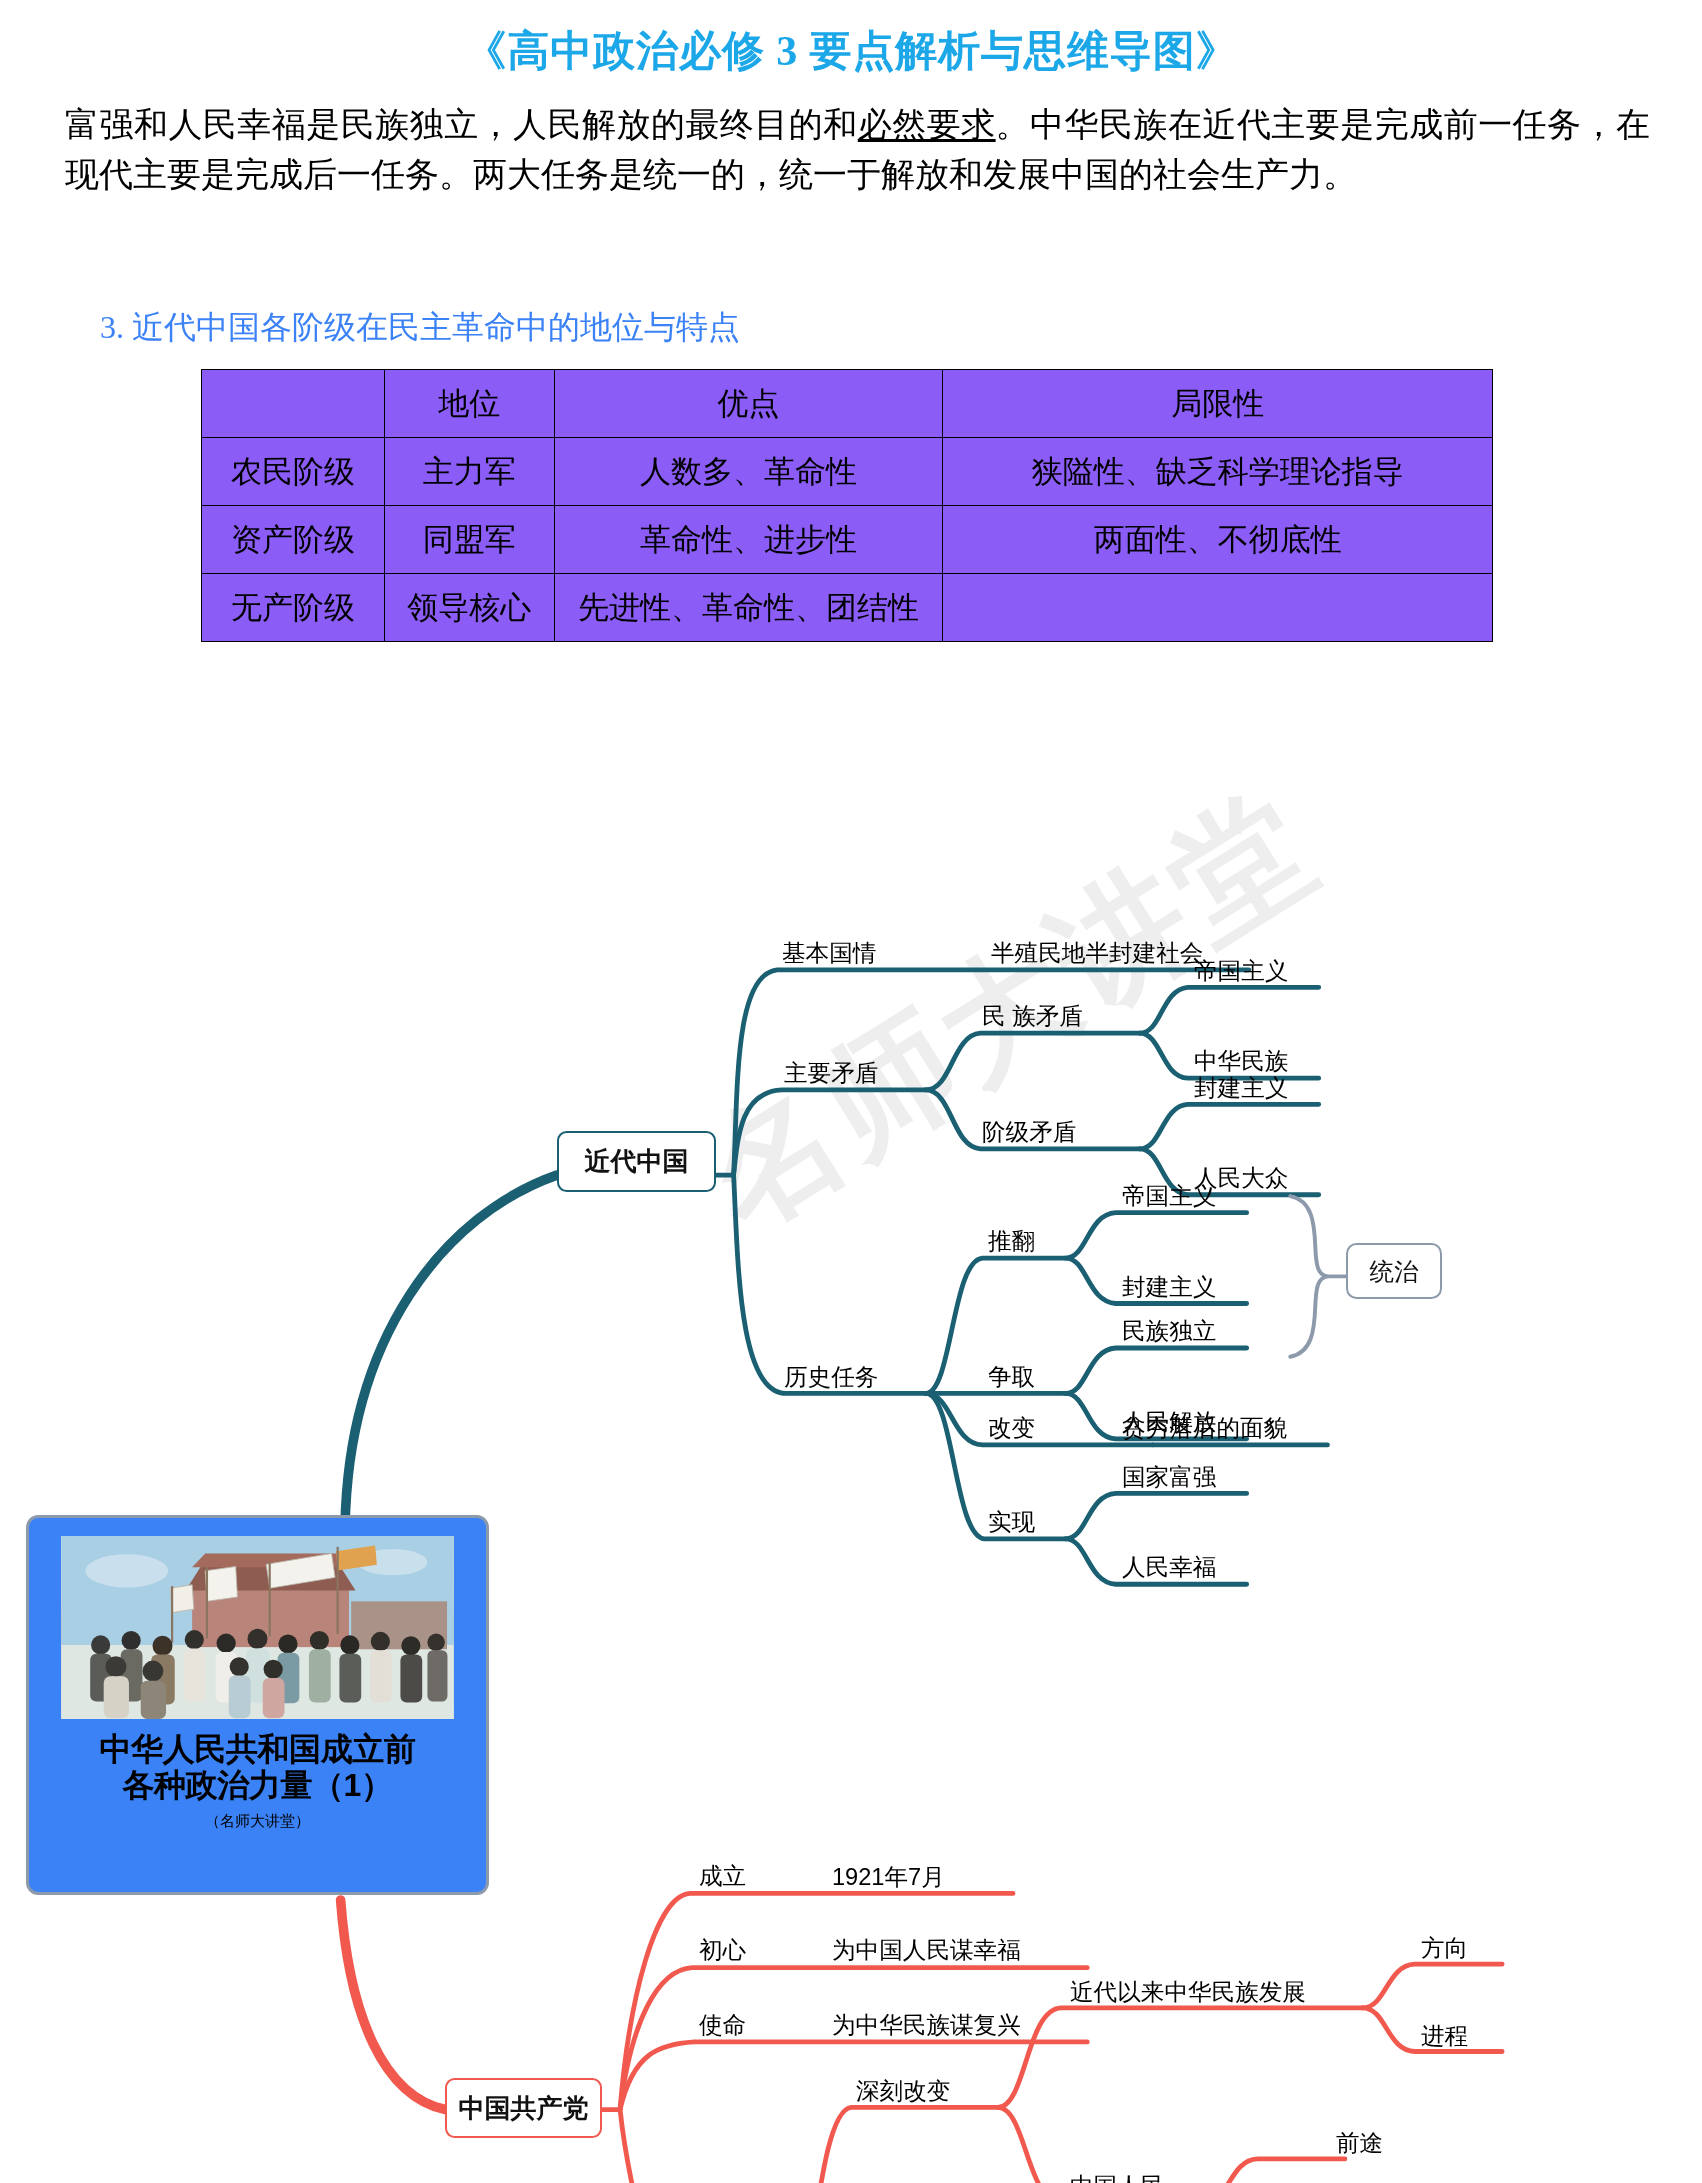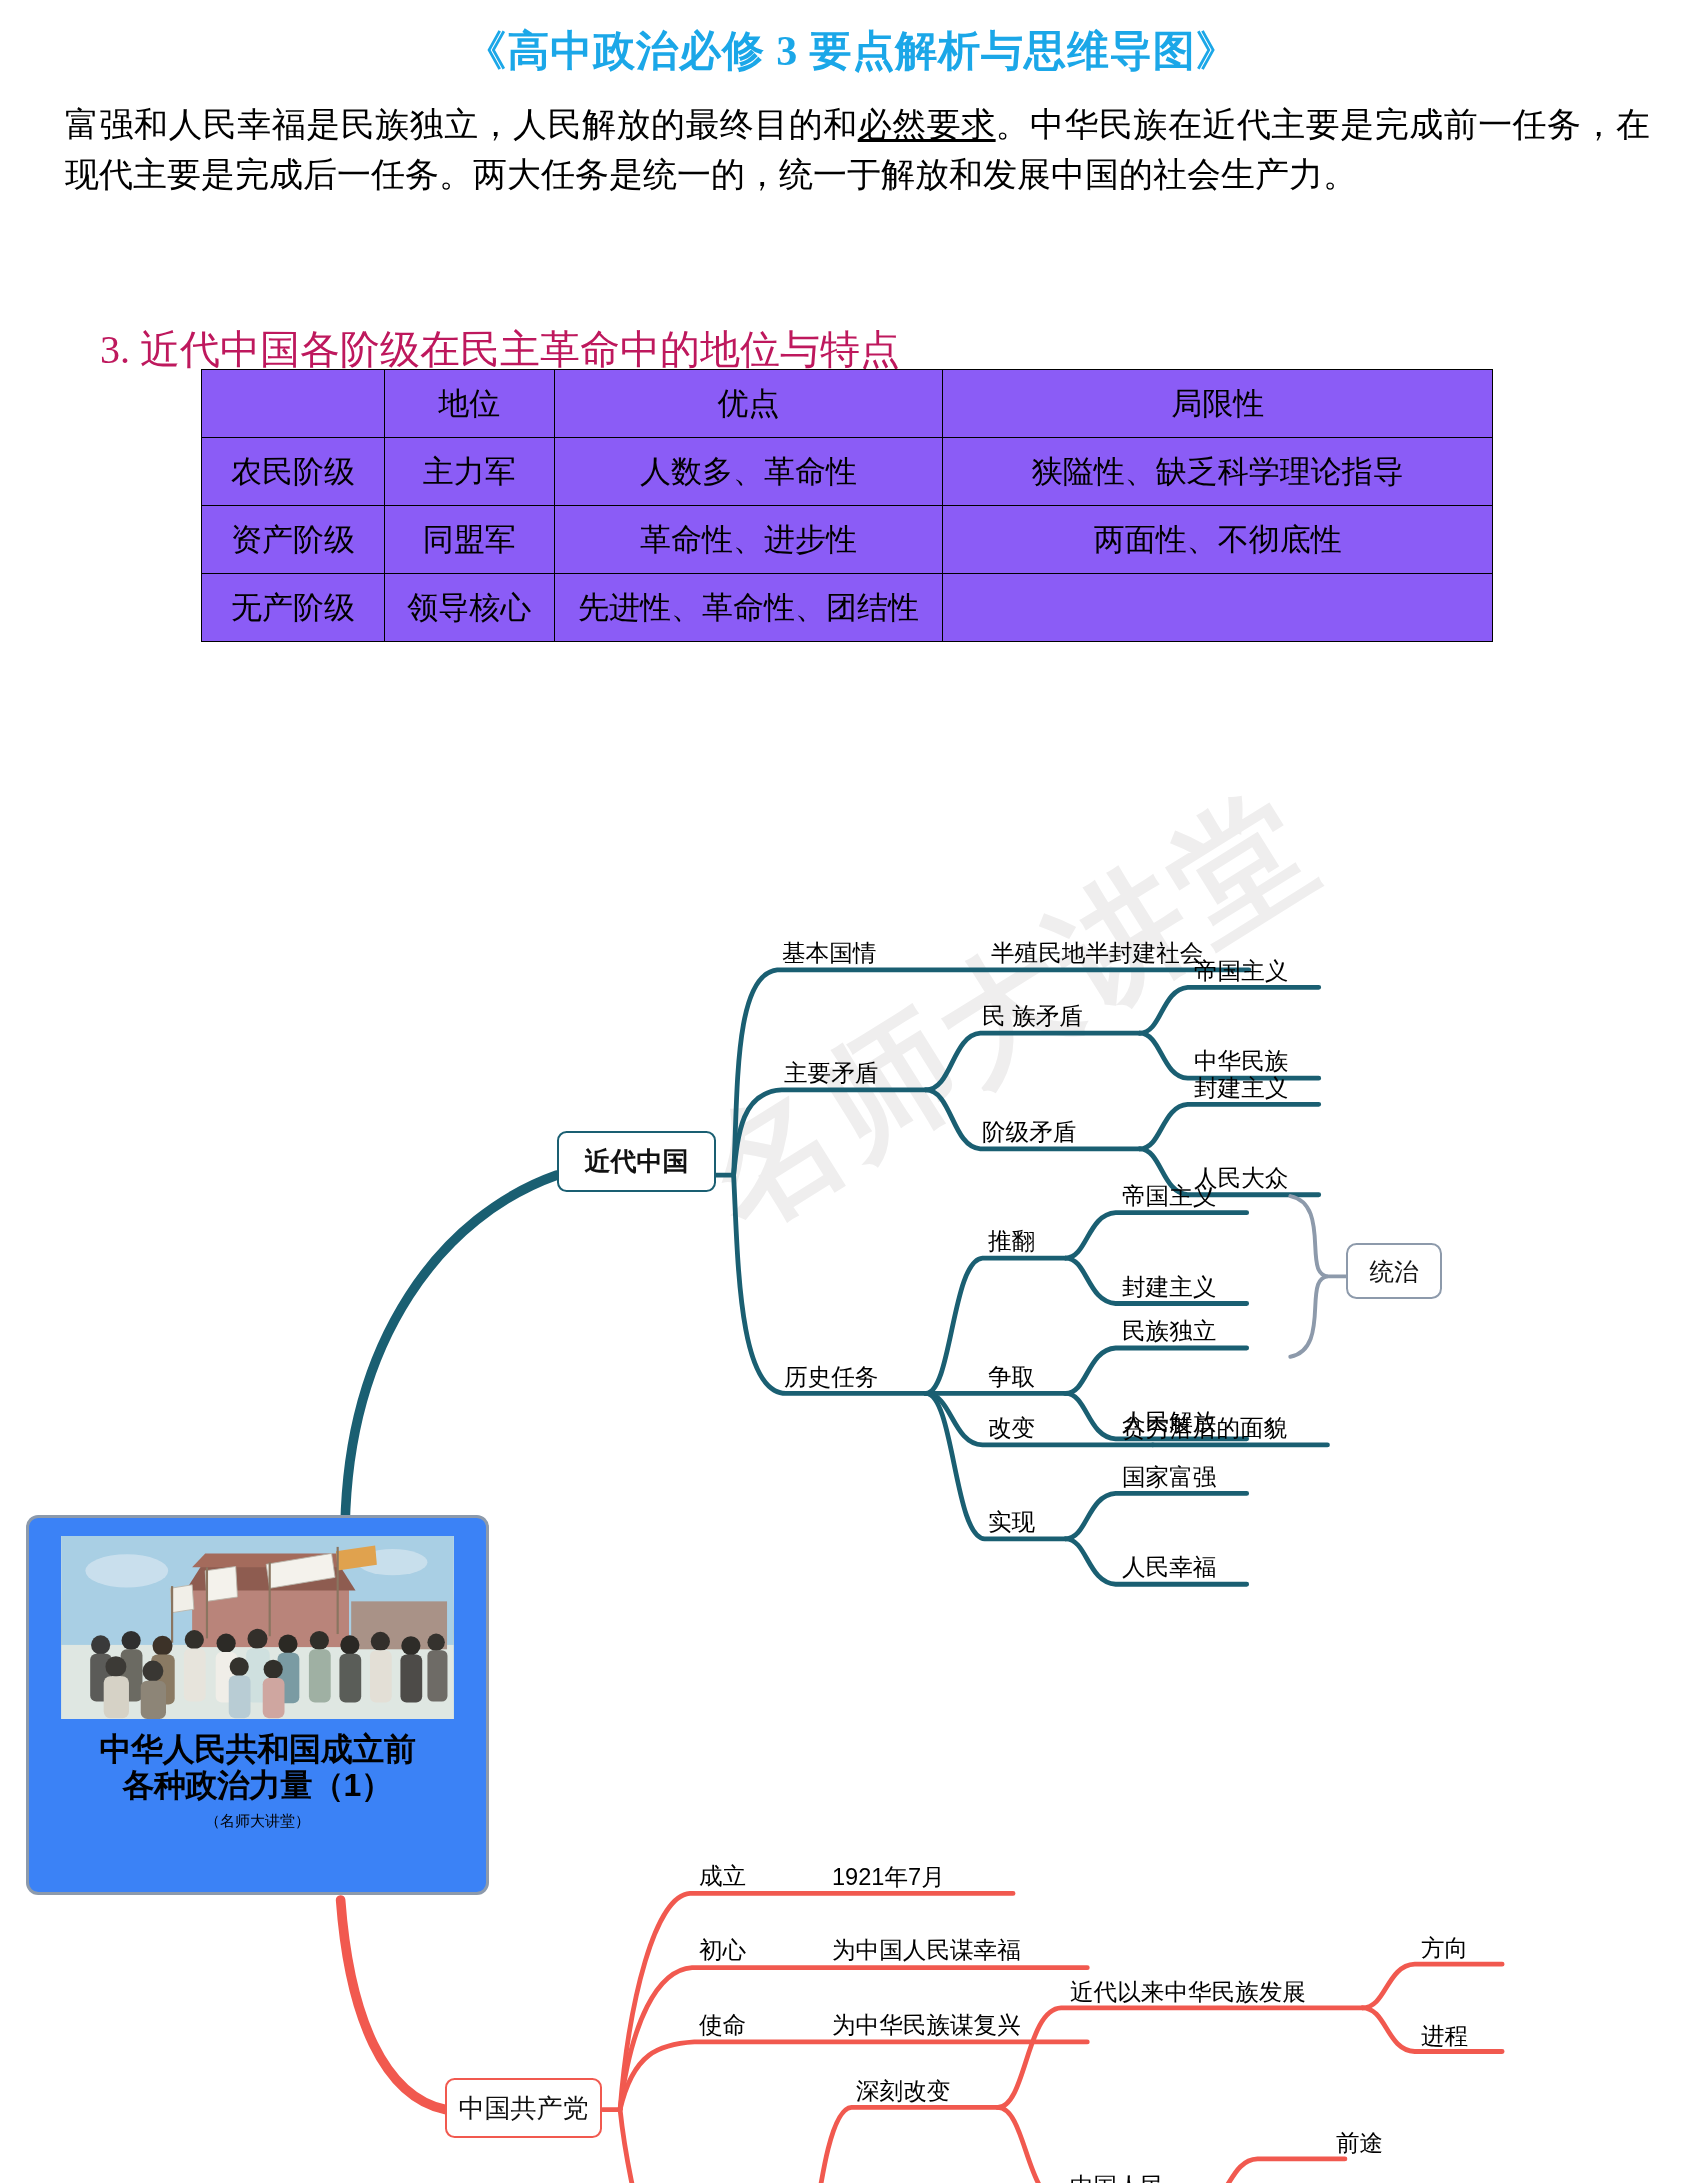--- a/index.html
+++ b/index.html
@@ -20,23 +20,23 @@
   #intro-paragraph{
     position:absolute;top:100px;left:65px;width:1585px;
     font-family:"Liberation Serif","DejaVu Serif",serif;
     font-size:34px;line-height:1.48;color:#000;text-align:justify;
     text-indent:0;
   }
   #intro-paragraph u{text-decoration:underline;text-underline-offset:2.6px;}
 
   
   #table-heading{
-    position:absolute;top:322px;left:100px;
+    position:absolute;top:306px;left:100px;
     font-family:"Liberation Serif","DejaVu Serif",serif;
-    font-size:40px;color:#be185d;white-space:nowrap;
+    font-size:32px;color:#3b82f6;white-space:nowrap;
   }
 
   
   #class-table{
     position:absolute;top:369px;left:201px;width:1292px;
     border-collapse:collapse;
     font-family:"Liberation Serif","DejaVu Serif",serif;
     font-size:31px;color:#000;background:#8b5cf6;
   }
   #class-table td,#class-table th{
@@ -64,21 +64,21 @@
   .node{
     position:absolute;display:flex;align-items:center;justify-content:center;
     background:#fff;box-sizing:border-box;text-align:center;z-index:4;
   }
   .node-main{
     border:2.2px solid #1A5F72;border-radius:9.6px;
     font-size:26px;font-weight:bold;color:#111;
   }
   .node-main-red{
     border:2.2px solid #F1594F;border-radius:9.6px;
-    font-size:26px;font-weight:normal;color:#111;
+    font-size:26px;font-weight:bold;color:#111;
   }
   .node-gray{
     border:2.6px solid #8D9AAB;border-radius:10.5px;
     font-size:24.5px;color:#111;
   }
 
   
   #center-card{
     position:absolute;left:26px;top:1515px;width:463px;height:380px;
     border:3.1px solid #8D9AAB;border-radius:12.2px;background:#3b82f6;

